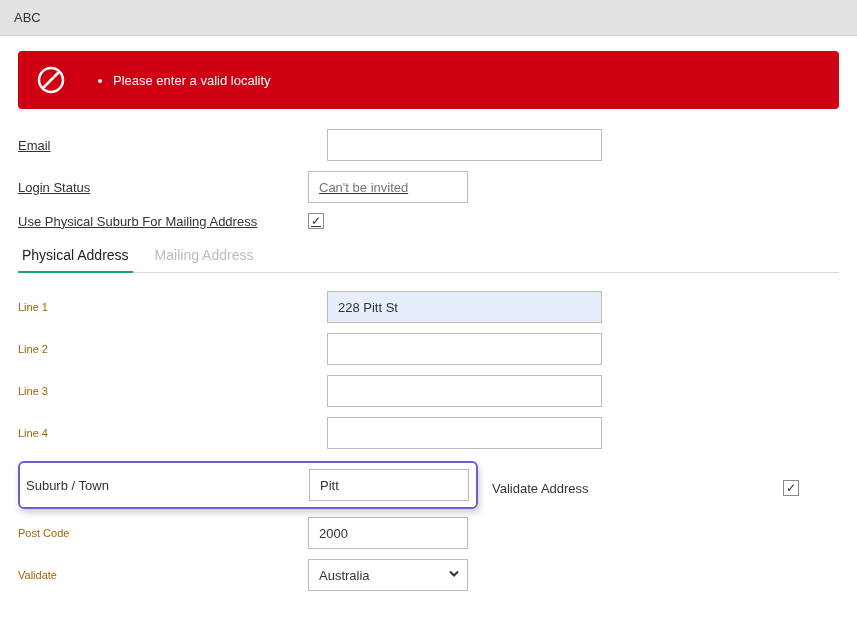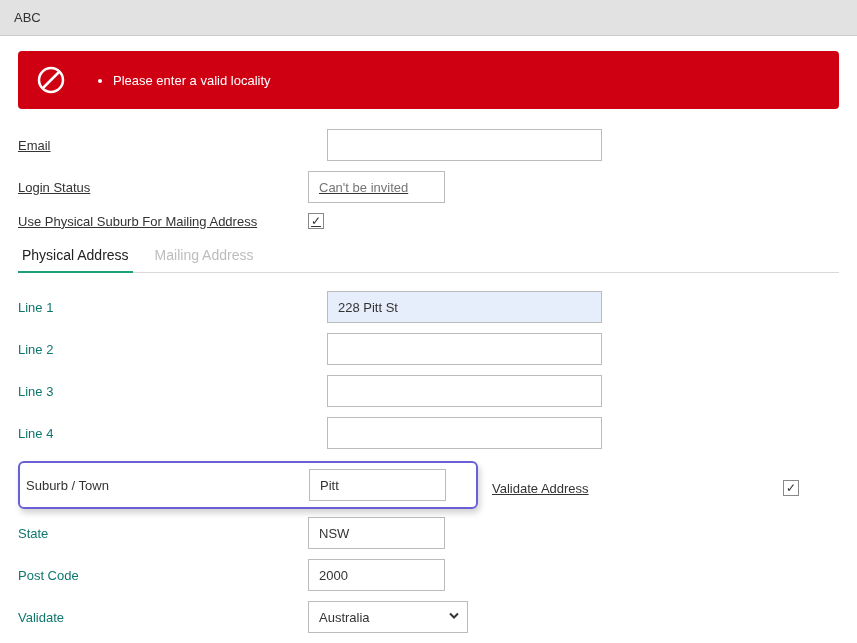--- a/index.html
+++ b/index.html
@@ -50,21 +50,21 @@
   }
   .text-input {
     height: 32px;
     border: 1px solid #bbb;
     padding: 0 10px;
     font-size: 13px;
     color: #333;
     background: #fff;
   }
   .text-input.w-wide { width: 275px; margin-left: 19px; }
-  .text-input.w-mid  { width: 137px; }
+  .text-input.w-mid  { width: 160px; }
   .text-input[disabled] {
     background: #fff;
     color: #9a9a9a;
   }
   .text-input.autofill {
     background: #e7eefb;
   }
   .checkbox {
     width: 16px;
     height: 16px;
@@ -95,22 +95,22 @@
     border-bottom: 2px solid #1aa179;
   }
   .addr-row {
     display: flex;
     align-items: center;
     margin-bottom: 10px;
   }
   .addr-row .label {
     width: 290px;
     flex: 0 0 290px;
-    font-size: 13px;
-    color: #0f766e;
+    font-size: 11px;
+    color: #a16207;
   }
   .highlight-wrap {
     position: relative;
     border: 2px solid #6b5fd6;
     border-radius: 6px;
     padding: 6px 6px;
     margin: 2px 0 8px 0;
     display: flex;
     align-items: center;
     box-shadow: 2px 4px 6px rgba(0,0,0,0.18);
@@ -141,21 +141,21 @@
     top: 50%;
     transform: translateY(-50%);
     pointer-events: none;
   }
   .right-col {
     display: flex;
     align-items: center;
     margin-left: 14px;
     flex: 1;
   }
-  .right-col .rlabel { font-size: 13px; color: #333; text-decoration: underline; }
+  .right-col .rlabel { font-size: 13px; color: #333; }
   .right-col .spacer { flex:1; }
 </style>
 </head>
 <body>
 
 <div class="header-bar">
   <span>ABC</span>
 </div>
 
 <div class="content">
@@ -221,24 +221,20 @@
     </div>
     <div class="right-col">
       <span class="rlabel">Validate Address</span>
       <span class="spacer"></span>
       <span class="checkbox" style="margin-right:40px;">
         <span>✓</span>
       </span>
     </div>
   </div>
 
-  <div class="addr-row">
-    <div class="label">State</div>
-    <input class="text-input w-mid" type="text" value="NSW" style="">
-  </div>
 
   <div class="addr-row">
     <div class="label">Post Code</div>
     <input class="text-input w-mid" type="text" value="2000" style="">
   </div>
 
   <div class="addr-row">
     <div class="label">Validate</div>
     <div class="select-wrap">
       <input class="select-input" type="text" readonly="" value="Australia" style="">

